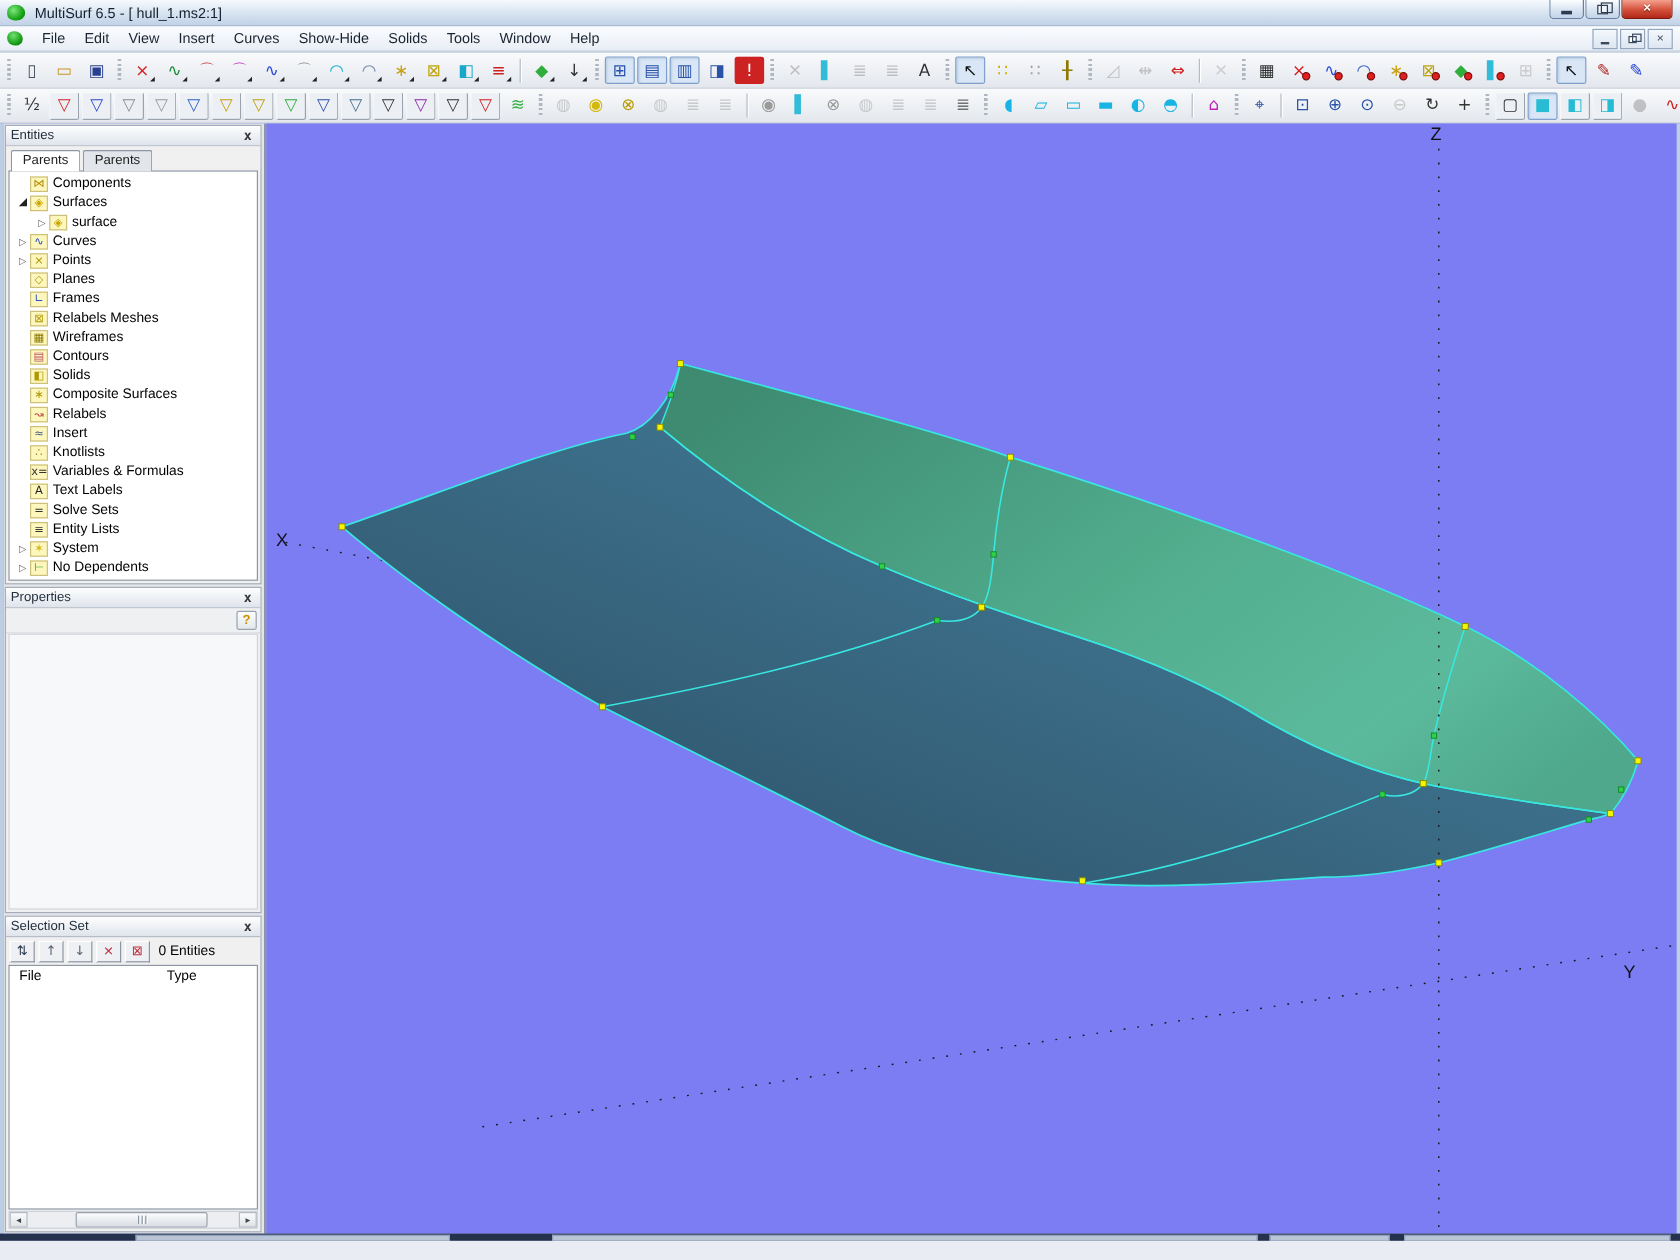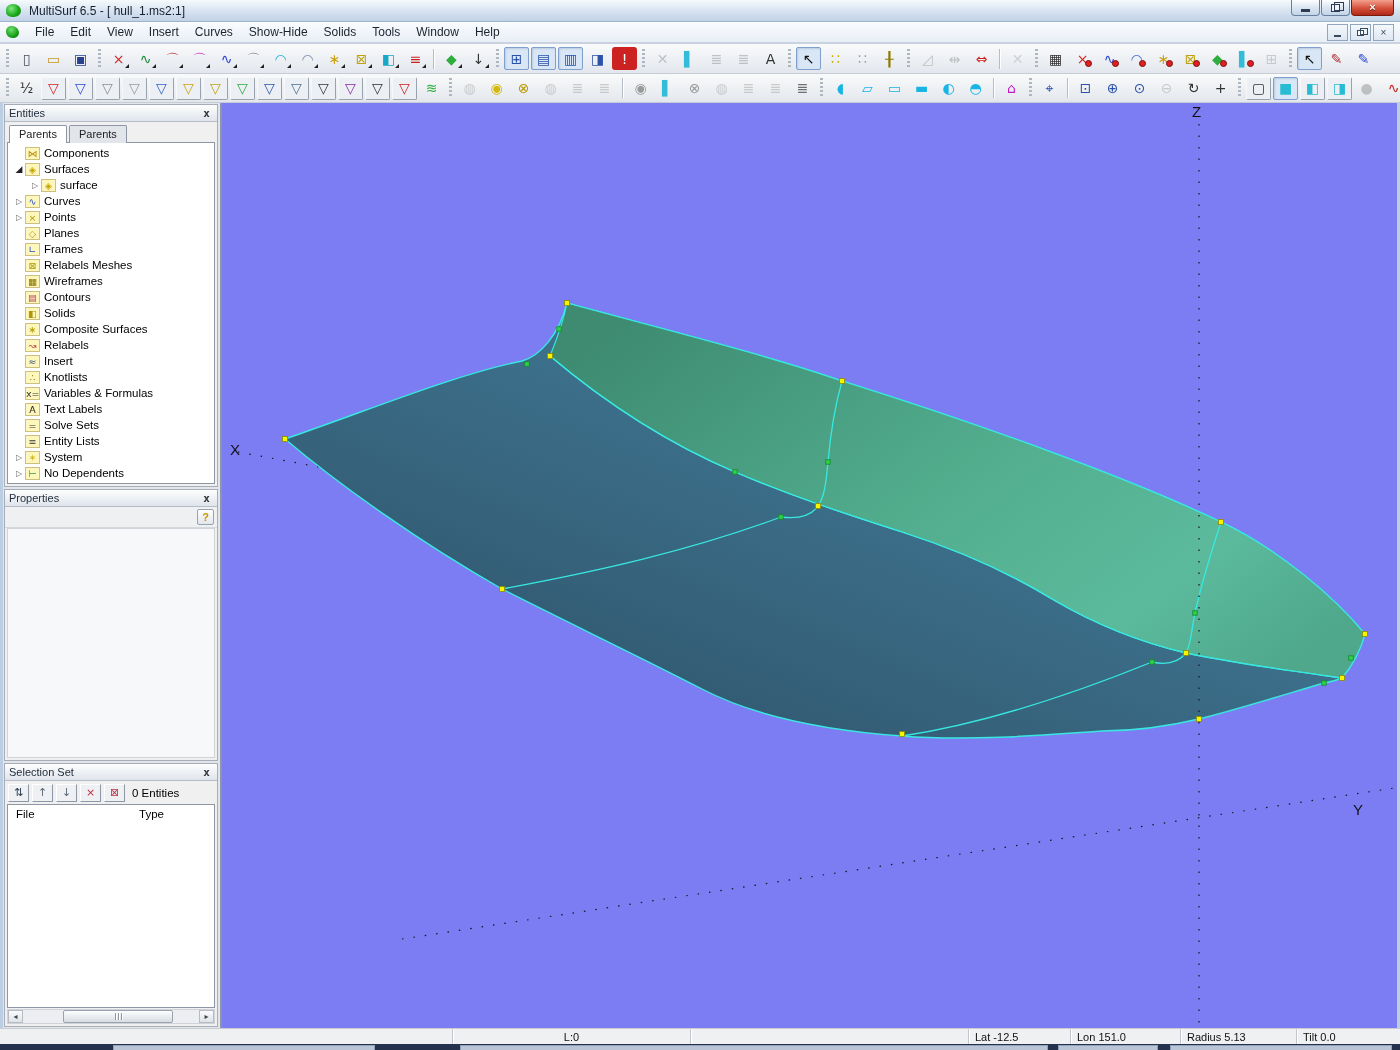--- a/index.html
+++ b/index.html
@@ -721,29 +721,20 @@
             <rect x="1126.8" y="552.8" width="4.4" height="4.4" fill="#30d048" stroke="#128a28" stroke-width="0.8"></rect>
             <rect x="1099.8" y="577.8" width="4.4" height="4.4" fill="#30d048" stroke="#128a28" stroke-width="0.8"></rect>
           </g>
         <text id="lbl-x" x="8" y="352" font-size="15" fill="#101018">X</text>
         <text id="lbl-y" x="1131" y="712" font-size="15" fill="#101018">Y</text>
         <text id="lbl-z" x="970" y="14" font-size="15" fill="#101018">Z</text>
       </svg>
     </div>
   </div>
 
-  <div class="statusbar">
-    <div class="sb-cell sb-msg"></div>
-    <div class="sb-cell sb-l">L:0</div>
-    <div class="sb-cell sb-gap"></div>
-    <div class="sb-cell sb-lat">Lat -12.5</div>
-    <div class="sb-cell sb-lon">Lon 151.0</div>
-    <div class="sb-cell sb-radius">Radius 5.13</div>
-    <div class="sb-cell sb-tilt">Tilt 0.0</div>
-  </div>
 
   <div class="taskbar">
     <div class="tk-seg" style="left:113px;width:262px;"></div>
     <div class="tk-seg" style="left:460px;width:588px;"></div>
     <div class="tk-seg" style="left:1058px;width:100px;"></div>
     <div class="tk-seg" style="left:1170px;width:222px;"></div>
   </div>
 </div>
 
 </body></html>

